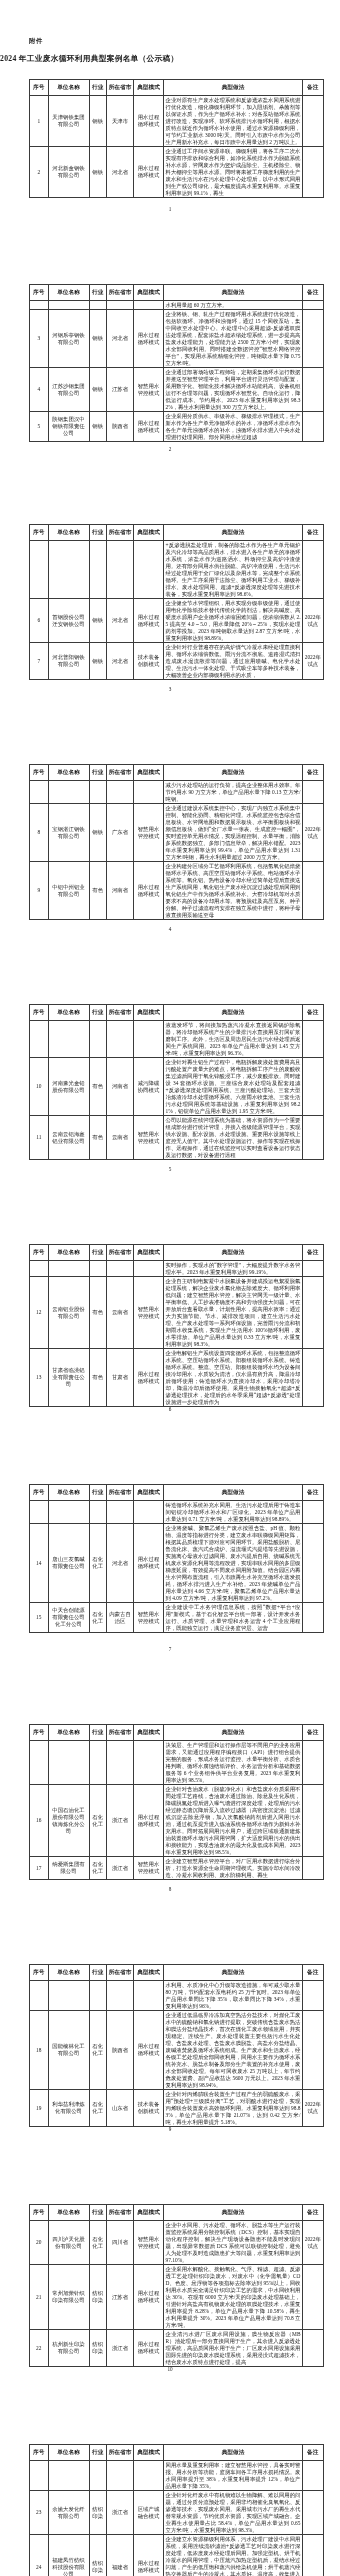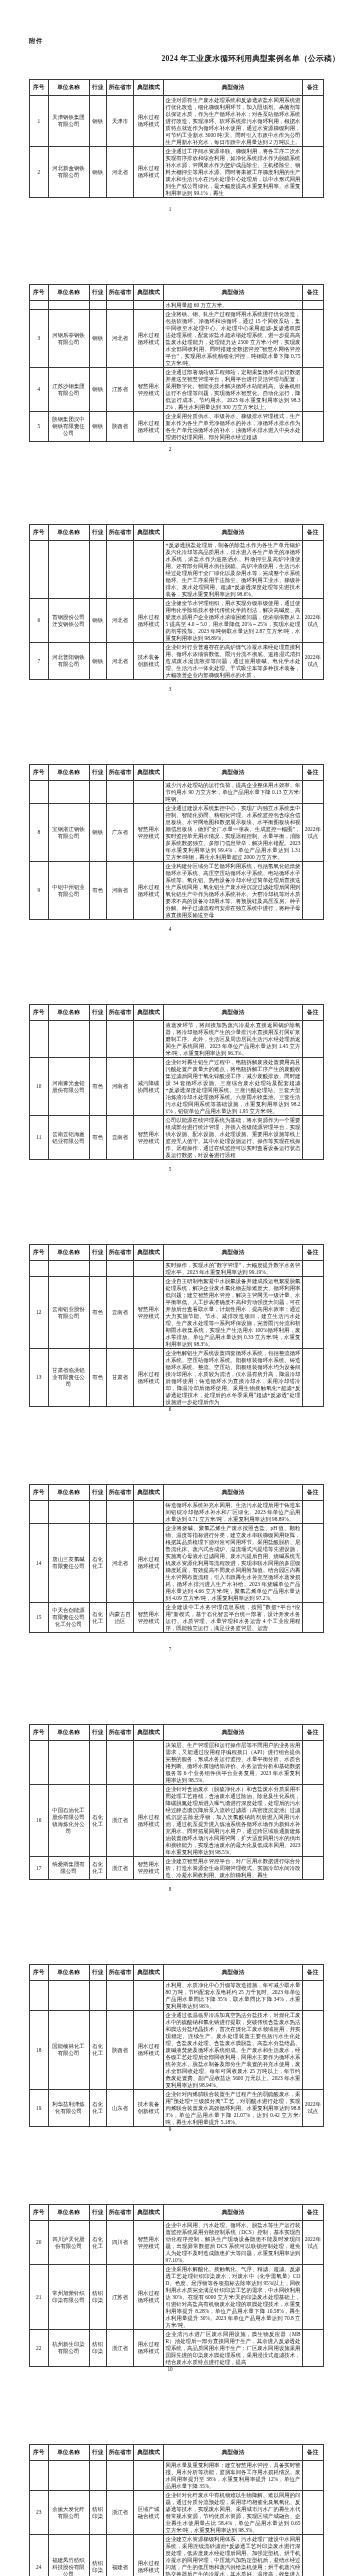--- a/index.html
+++ b/index.html
@@ -1,19 +1,19 @@
 <!DOCTYPE html>
 <html style="font-size:8.2px"><head>
 <meta charset="utf-8">
 <style>
   html,body{margin:0;padding:0;background:#ffffff;}
   body{width:340px;min-height:2884px;font-family:"Liberation Serif","DejaVu Serif",serif;color:#1c1c1c;}
   .page{position:relative;width:340px;height:240px;overflow:visible;}
   .attachment{position:absolute;top:37px;left:29px;font-size:6.4px;font-weight:bold;letter-spacing:0.5px;}
-  .doc-title{position:absolute;top:54px;left:0;width:340px;margin:0;text-align:right;font-size:7.7px;font-weight:bold;letter-spacing:0.3px;}
+  .doc-title{position:absolute;top:54px;left:0;width:340px;margin:0;text-align:left;font-size:7.7px;font-weight:bold;letter-spacing:0.3px;}
   .case-table{position:absolute;top:44px;left:29px;width:293px;border-collapse:collapse;table-layout:fixed;border:0.8px solid #2a2a2a;}
   .page.first .case-table{top:79px;}
   .case-table th,.case-table td{border:0.5px solid #3a3a3a;padding:0.5px 1.5px;font-size:5.4px;line-height:7px;word-break:break-all;}
   .case-table thead th{font-weight:bold;font-size:5.7px;text-align:center;height:13.4px;vertical-align:middle;padding:1px 0.5px;}
   .case-table td{vertical-align:middle;}
   .c-no,.c-ind,.c-prov,.c-mode,.c-name,.c-note{text-align:center;}
   .c-practice{text-align:justify;}
   .c-note{font-size:5.2px;line-height:6.7px;}
   .page-number{position:absolute;top:206px;left:0;width:340px;text-align:center;font-size:5.2px;}
 </style>

